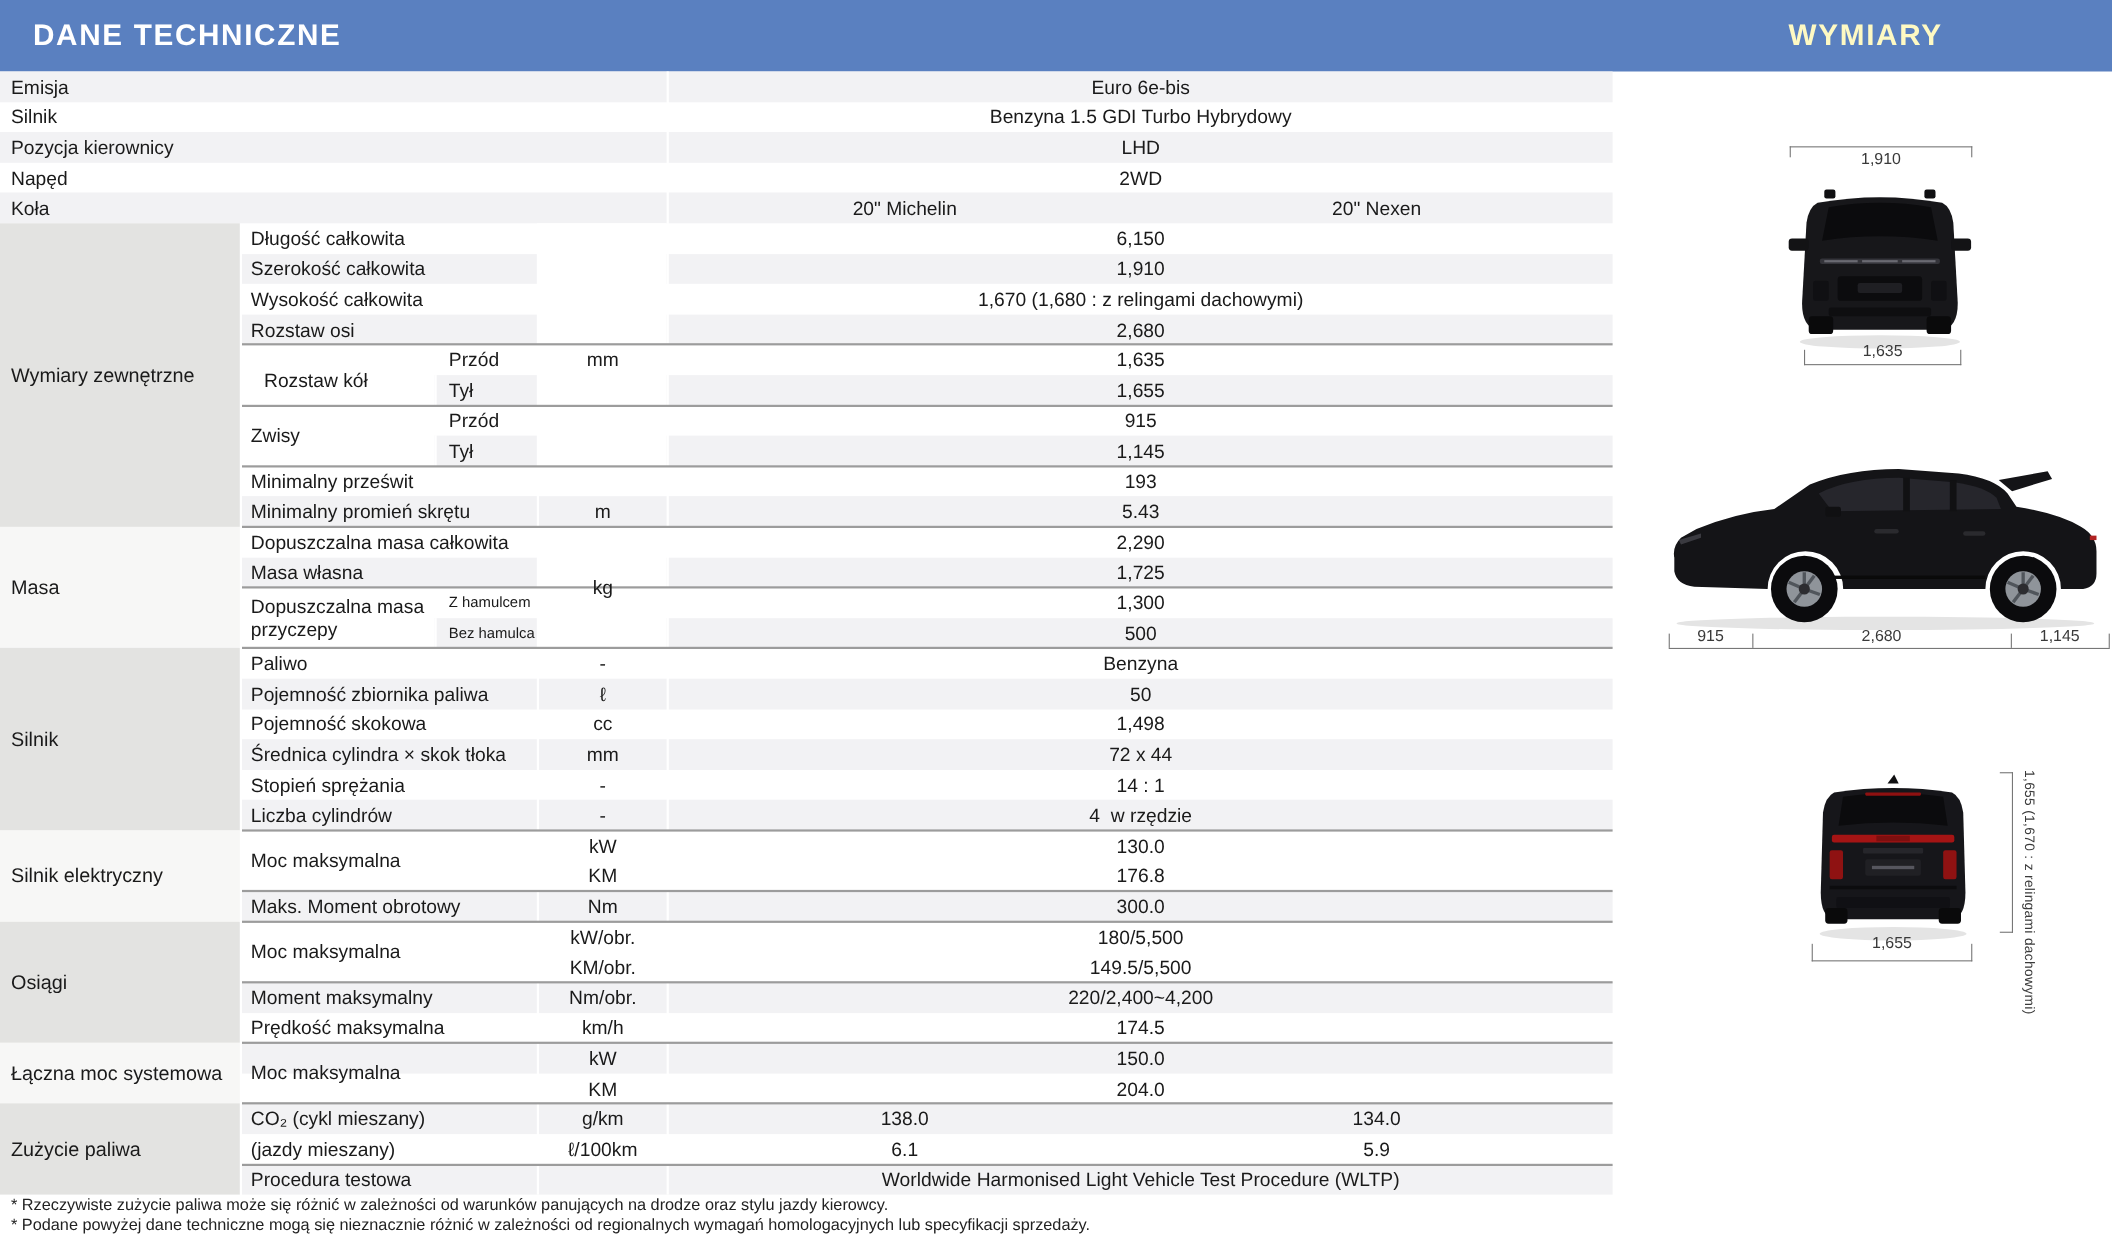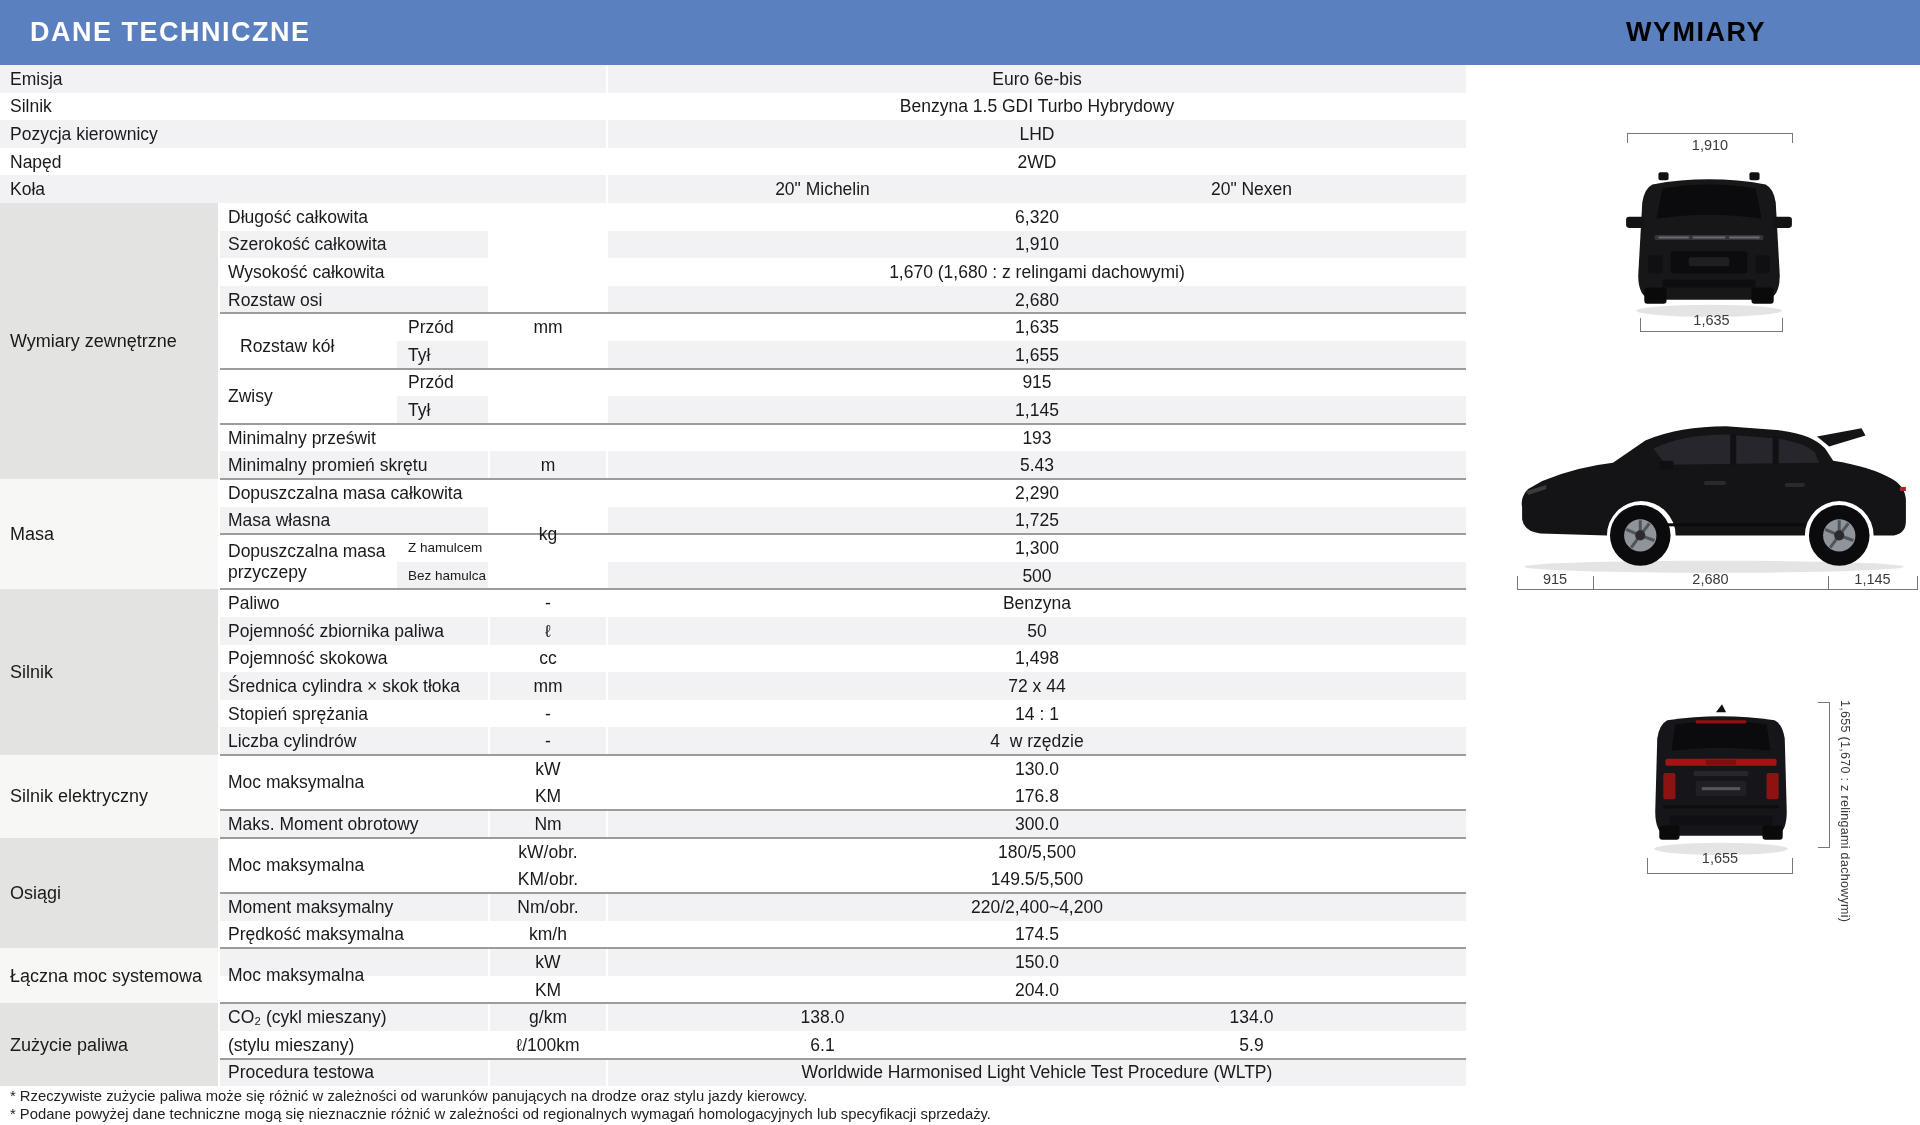--- a/index.html
+++ b/index.html
@@ -2,21 +2,21 @@
 <html style="--accent: #5a80c0; --stripe: #f2f2f4; --catdark: #e3e3e1; --catlight: #f7f7f6; --divider: #9c9c9c;"><head>
 <meta charset="utf-8">
 <style>
   html,body{margin:0;padding:0;background:#fff;}
   .page{position:relative;width:1920px;height:1125px;background:#ffffff;overflow:hidden;
         font-family:"Liberation Sans","DejaVu Sans",sans-serif;color:#1a1a1a;}
   .topbar{position:absolute;left:0;top:0;width:1920px;height:65px;background:var(--accent,#5a80c0);}
   .title-left{position:absolute;left:30px;top:0;height:65px;display:flex;align-items:center;
         color:#fff;font-size:27px;font-weight:bold;letter-spacing:1.5px;}
   .title-right{position:absolute;left:1556px;top:0;width:280px;height:65px;display:flex;align-items:center;
-        justify-content:center;color:#000000;font-size:27px;font-weight:bold;letter-spacing:1.5px;}
+        justify-content:center;color:#fef9c3;font-size:27px;font-weight:bold;letter-spacing:1.5px;}
   #spec-table div{position:absolute;box-sizing:border-box;}
   .stripe{background:var(--stripe,#f2f2f4);}
   .catd{background:var(--catdark,#e3e3e1);}
   .catl{background:var(--catlight,#f7f7f6);}
   .white{background:#ffffff;}
   .bord{background:var(--divider,#9c9c9c);}
   .cell{display:flex;align-items:center;font-size:17.5px;line-height:20px;}
   .lbl{white-space:nowrap;}
   .mlabel{line-height:21px;}
   .val{justify-content:center;white-space:pre;text-align:center;}
@@ -106,21 +106,21 @@
       <div class="cell lbl" style="left: 10px; top: 120.2px; width: 596px; height: 27.6px;">Pozycja kierownicy</div>
       <div class="cell val" style="left: 608px; top: 120.2px; width: 858px; height: 27.6px;">LHD</div>
       <div class="cell lbl" style="left: 10px; top: 147.8px; width: 596px; height: 27.6px;">Napęd</div>
       <div class="cell val" style="left: 608px; top: 147.8px; width: 858px; height: 27.6px;">2WD</div>
       <div class="cell lbl" style="left: 10px; top: 175.4px; width: 596px; height: 27.6px;">Koła</div>
       <div class="cell val" style="left: 608px; top: 175.4px; width: 429px; height: 27.6px;">20" Michelin</div>
       <div class="cell val" style="left: 1037px; top: 175.4px; width: 429px; height: 27.6px;">20" Nexen</div>
       <div class="cell cat" style="left: 10px; top: 203px; width: 208px; height: 276px;">Wymiary zewnętrzne</div>
       <div class="cell val" style="left: 490px; top: 203px; width: 116px; height: 248.4px;">mm</div>
       <div class="cell lbl" style="left: 228px; top: 203px; width: 260px; height: 27.6px;">Długość całkowita</div>
-      <div class="cell val" style="left: 608px; top: 203px; width: 858px; height: 27.6px;">6,320</div>
+      <div class="cell val" style="left: 608px; top: 203px; width: 858px; height: 27.6px;">6,150</div>
       <div class="cell lbl" style="left: 228px; top: 230.6px; width: 260px; height: 27.6px;">Szerokość całkowita</div>
       <div class="cell val" style="left: 608px; top: 230.6px; width: 858px; height: 27.6px;">1,910</div>
       <div class="cell lbl" style="left: 228px; top: 258.2px; width: 260px; height: 27.6px;">Wysokość całkowita</div>
       <div class="cell val" style="left: 608px; top: 258.2px; width: 858px; height: 27.6px;">1,670 (1,680 : z relingami dachowymi)</div>
       <div class="cell lbl" style="left: 228px; top: 285.8px; width: 260px; height: 27.6px;">Rozstaw osi</div>
       <div class="cell val" style="left: 608px; top: 285.8px; width: 858px; height: 27.6px;">2,680</div>
       <div class="cell mlabel" style="left: 240px; top: 313.4px; width: 167px; height: 67px;">Rozstaw kół</div>
       <div class="cell sub" style="left: 408px; top: 313.4px; width: 80px; height: 27.6px;">Przód</div>
       <div class="cell val" style="left: 608px; top: 313.4px; width: 858px; height: 27.6px;">1,635</div>
       <div class="cell sub" style="left: 408px; top: 341px; width: 80px; height: 27.6px;">Tył</div>
@@ -190,21 +190,21 @@
       <div class="cell mlabel" style="left: 228px; top: 948.2px; width: 260px; height: 55.2px;">Moc maksymalna</div>
       <div class="cell val" style="left: 490px; top: 948.2px; width: 116px; height: 27.6px;">kW</div>
       <div class="cell val" style="left: 608px; top: 948.2px; width: 858px; height: 27.6px;">150.0</div>
       <div class="cell val" style="left: 490px; top: 975.8px; width: 116px; height: 27.6px;">KM</div>
       <div class="cell val" style="left: 608px; top: 975.8px; width: 858px; height: 27.6px;">204.0</div>
       <div class="cell cat" style="left: 10px; top: 1003.4px; width: 208px; height: 82.8px;">Zużycie paliwa</div>
       <div class="cell lbl" style="left: 228px; top: 1003.4px; width: 260px; height: 27.6px;">CO₂ (cykl mieszany)</div>
       <div class="cell val" style="left: 490px; top: 1003.4px; width: 116px; height: 27.6px;">g/km</div>
       <div class="cell val" style="left: 608px; top: 1003.4px; width: 429px; height: 27.6px;">138.0</div>
       <div class="cell val" style="left: 1037px; top: 1003.4px; width: 429px; height: 27.6px;">134.0</div>
-      <div class="cell lbl" style="left: 228px; top: 1031px; width: 260px; height: 27.6px;">(stylu mieszany)</div>
+      <div class="cell lbl" style="left: 228px; top: 1031px; width: 260px; height: 27.6px;">(jazdy mieszany)</div>
       <div class="cell val" style="left: 490px; top: 1031px; width: 116px; height: 27.6px;">ℓ/100km</div>
       <div class="cell val" style="left: 608px; top: 1031px; width: 429px; height: 27.6px;">6.1</div>
       <div class="cell val" style="left: 1037px; top: 1031px; width: 429px; height: 27.6px;">5.9</div>
       <div class="cell lbl" style="left: 228px; top: 1058.6px; width: 260px; height: 27.6px;">Procedura testowa</div>
       <div class="cell val" style="left: 608px; top: 1058.6px; width: 858px; height: 27.6px;">Worldwide Harmonised Light Vehicle Test Procedure (WLTP)</div>
     </div>
 
   <div class="footnote" style="top:1106px">* Podane powyżej dane techniczne mogą się nieznacznie różnić w zależności od regionalnych wymagań homologacyjnych lub specyfikacji sprzedaży.</div>
   <div class="footnote" style="top:1088px">* Rzeczywiste zużycie paliwa może się różnić w zależności od warunków panujących na drodze oraz stylu jazdy kierowcy.</div>
 

